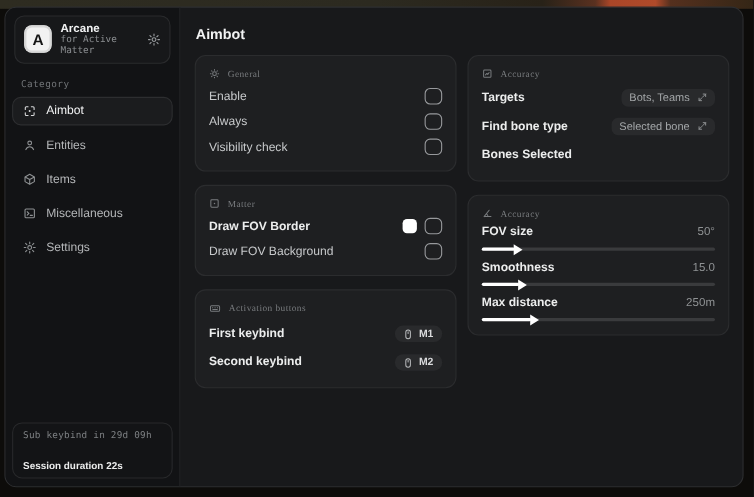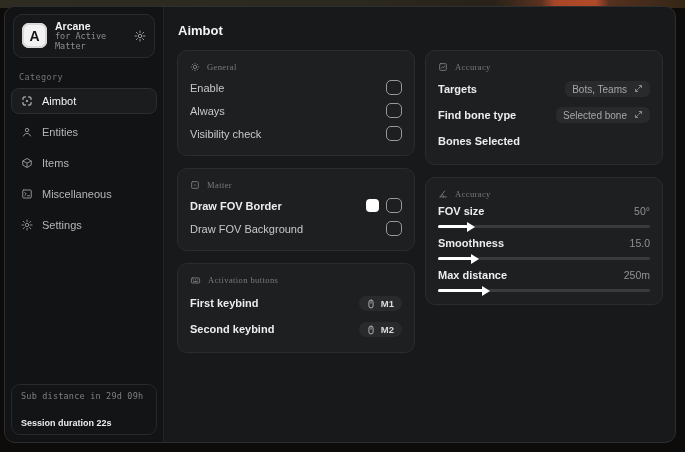--- a/index.html
+++ b/index.html
@@ -205,21 +205,21 @@
             <circle cx="12" cy="12" r="3.5"></circle>
             <path d="M12 2v3M12 19v3M2 12h3M19 12h3M4.6 4.6l2.2 2.2M17.2 17.2l2.2 2.2M19.4 4.6l-2.2 2.2M6.8 17.2l-2.2 2.2"></path>
           </svg>
         </span>
         <span class="nav-label">Settings</span>
       </div>
 
     </div>
 
     <div class="sidebar-footer">
-      <div class="footer-line1">Sub distance in 29d 09h</div>
+      <div class="footer-line1">Sub keybind in 29d 09h</div>
       <div class="footer-line2">Session duration 22s</div>
     </div>
   </div>
 
   <div class="main">
     <div class="page-title">Aimbot</div>
 
     <div class="columns">
 
       <div class="col">

